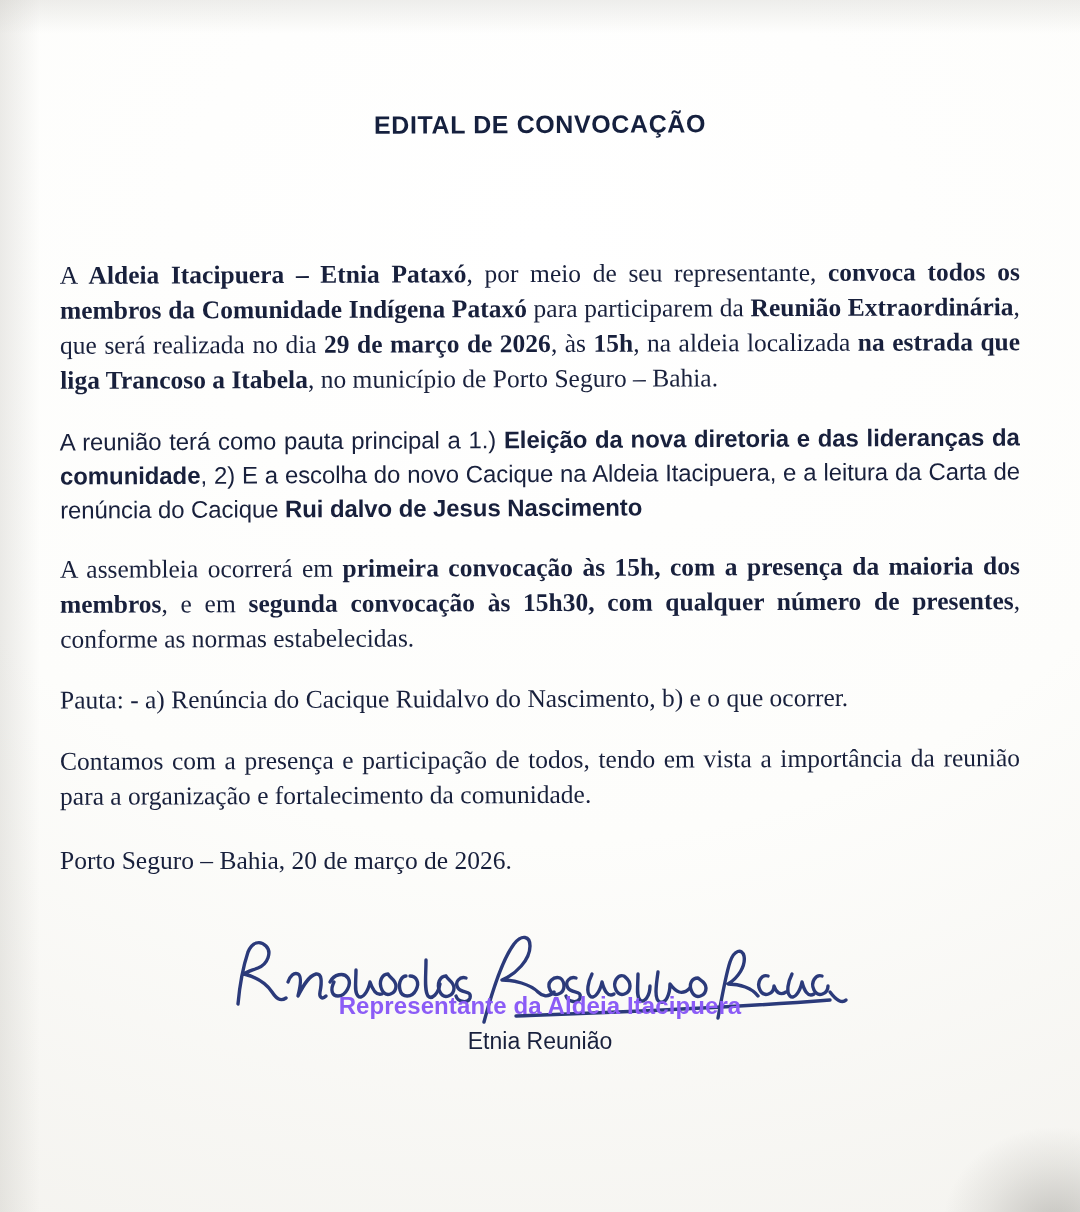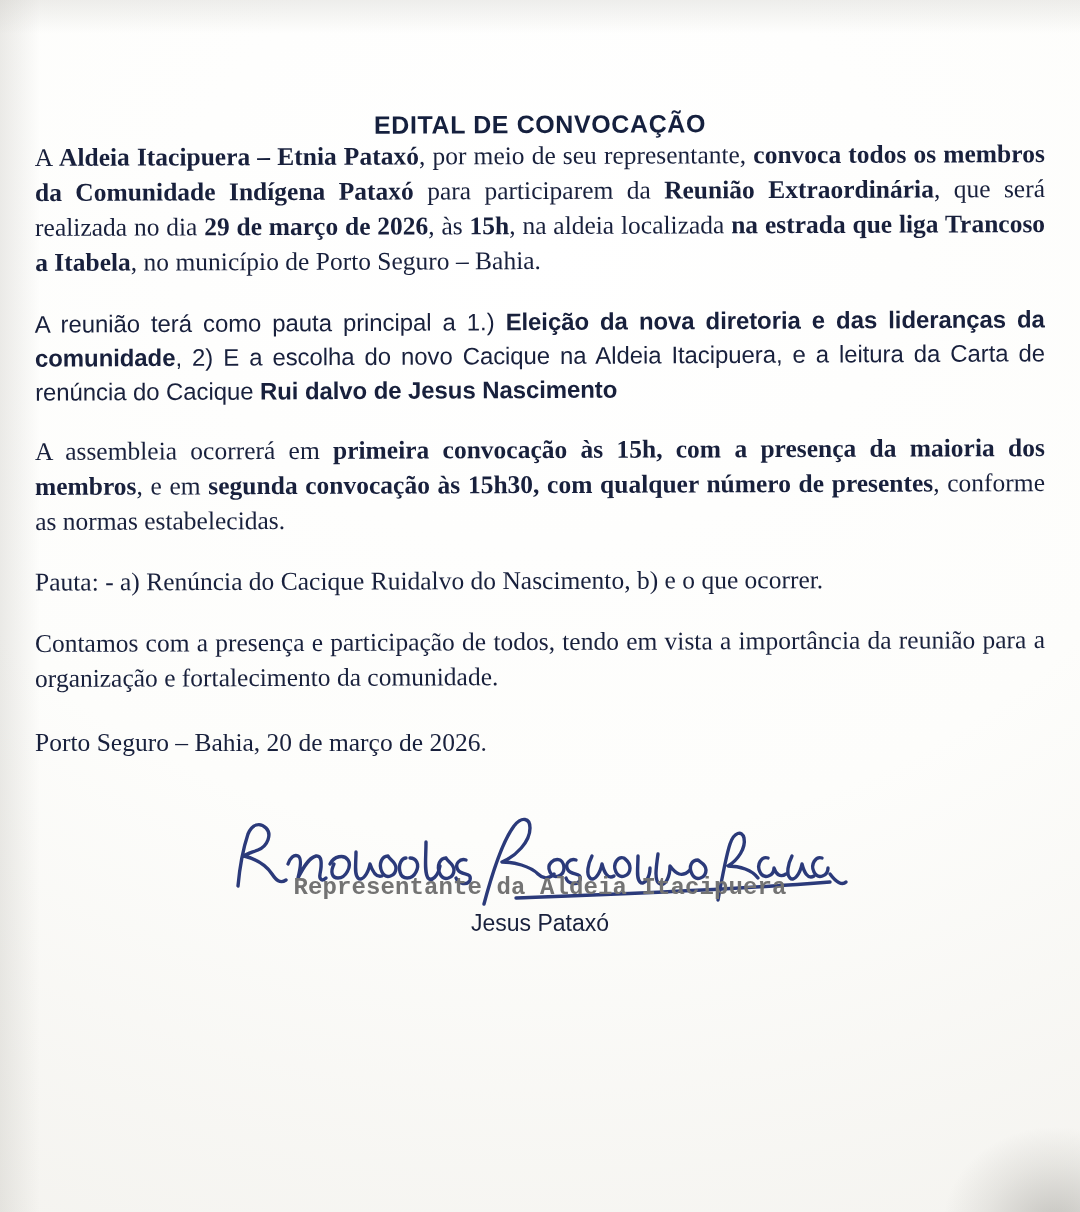--- a/index.html
+++ b/index.html
@@ -43,36 +43,37 @@
   .edge-shade-top {
     position: absolute;
     left: 0; right: 0; top: 0;
     height: 34px;
     background: linear-gradient(180deg, rgba(195,193,188,0.28), rgba(255,255,255,0));
     pointer-events: none;
   }
 
   .sheet {
     position: relative;
-    padding: 0 35px;
+    padding: 0 60px;
   }
 
   .doc-title {
     text-align: center;
     font-family: "Liberation Sans", sans-serif;
     font-weight: bold;
     font-size: 25px;
     letter-spacing: 0.6px;
     color: #15203e;
     margin-top: 110px;
     margin-bottom: 0;
     transform: rotate(-0.25deg);
   }
 
   .body-block {
+    margin-top: 118px;
   }
 
   p.para {
     text-align: justify;
     font-size: 25.5px;
     line-height: 1.37;
     margin: 0 0 26px 0;
     color: #18203c;
     hyphens: none;
   }
@@ -111,24 +112,24 @@
     top: 0;
     height: 96px;
     pointer-events: none;
   }
   .signature svg { display: block; margin: 0 auto; }
 
   .sig-name {
     position: absolute;
     left: 0; right: 0;
     top: 62px;
-    font-family: Liberation Mono, monospace;
+    font-family: Liberation Sans, sans-serif;
     font-weight: bold;
     font-size: 24px;
-    color: #737373;
+    color: #8b5cf6;
     letter-spacing: 0.1px;
     text-align: center;
   }
   .sig-sub {
     position: absolute;
     left: 0; right: 0;
     top: 98px;
     font-family: "Liberation Sans", sans-serif;
     font-size: 23px;
     color: #18203c;
@@ -179,18 +180,18 @@
           <path d="M488 88 C492 66, 496 44, 500 32 C504 20, 512 18, 514 26 C516 36, 508 48, 498 54 C510 54, 522 58, 528 66"></path>
           <path d="M538 46 C532 44, 526 52, 530 60 C534 68, 544 64, 544 56 C546 62, 550 66, 556 62"></path>
           <path d="M562 44 C558 52, 556 62, 560 66 C564 70, 570 62, 572 52 C574 60, 578 68, 584 64"></path>
           <path d="M592 46 C586 44, 580 52, 584 60 C588 68, 598 64, 598 56"></path>
           <path d="M600 62 C606 70, 612 74, 616 70"></path>
           <path d="M286 86 C340 84, 470 80, 600 70"></path>
         </g>
       </svg>
     </div>
     <div class="sig-name">Representante da Aldeia Itacipuera</div>
-    <div class="sig-sub">Jesus Pataxó</div>
+    <div class="sig-sub">Etnia Reunião</div>
   </div>
 
 </div>
 
 <div class="shadow-corner"></div>
 
 </body></html>

